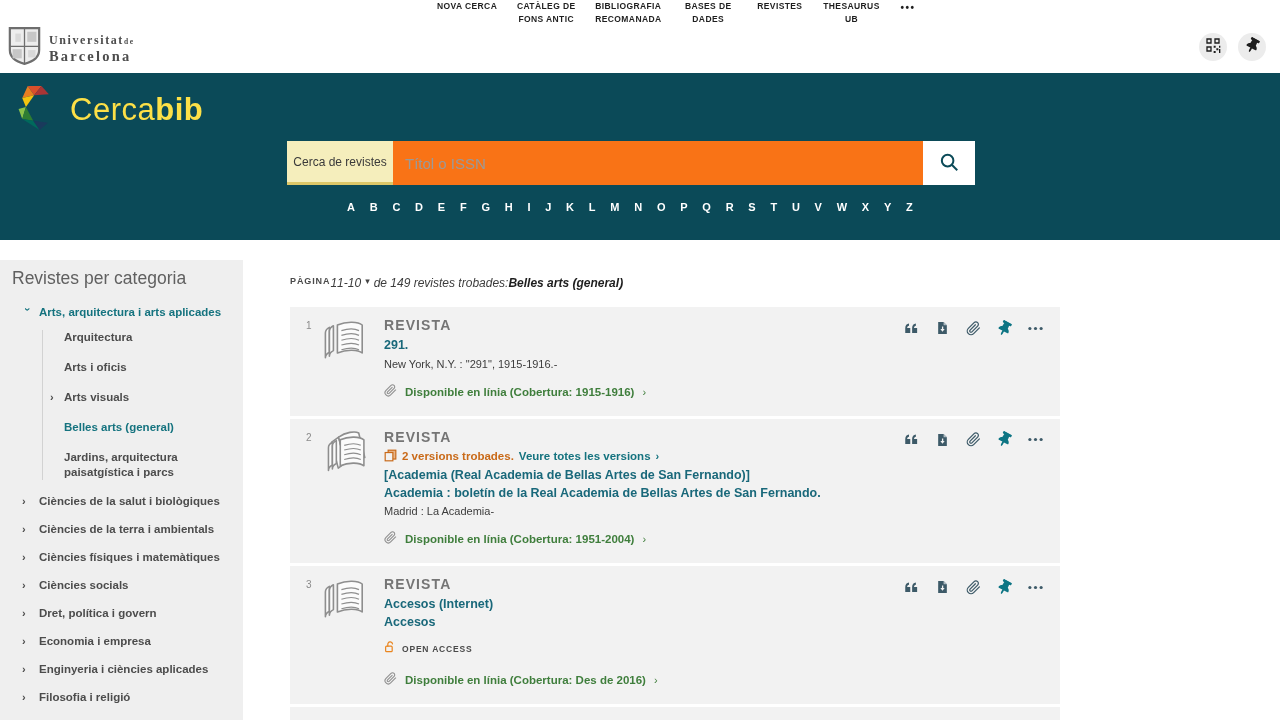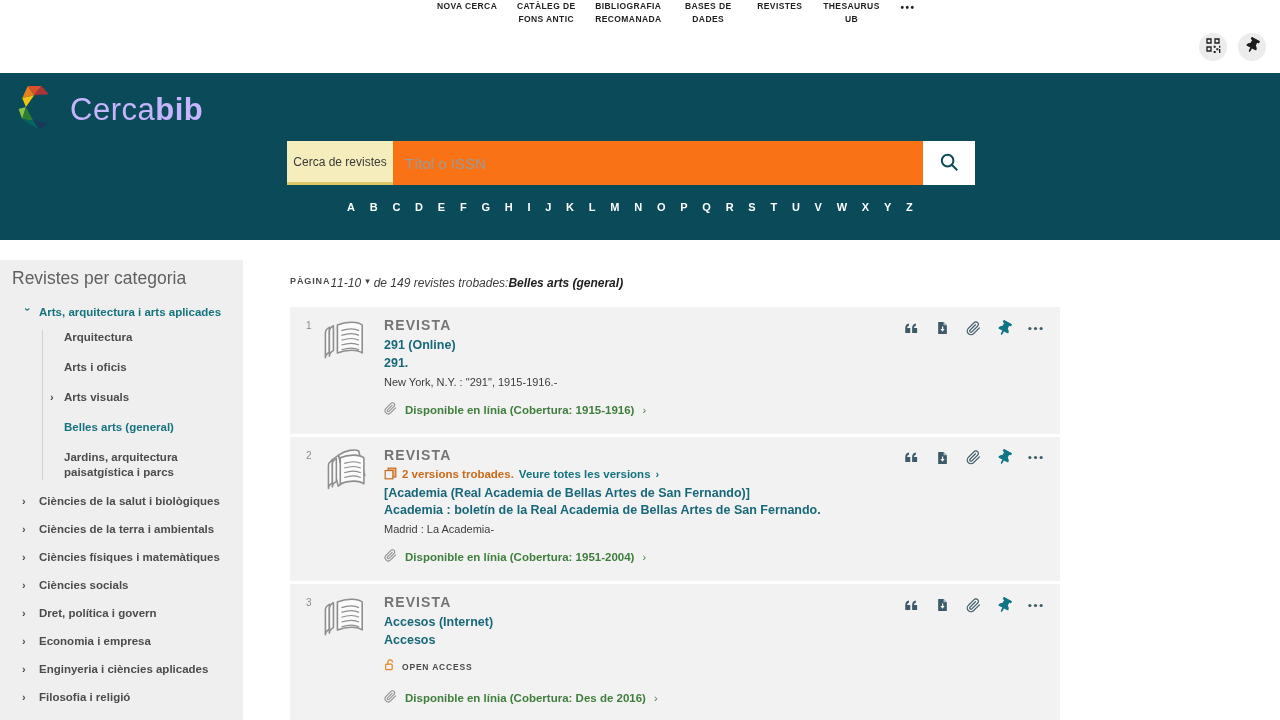--- a/index.html
+++ b/index.html
@@ -18,21 +18,21 @@
   .navitem{font-size:8.5px;font-weight:700;color:#1f1f1f;letter-spacing:.4px;text-align:center;
     max-width:64px;line-height:1.55;cursor:pointer;white-space:normal}
   .navitem.more{font-size:10px;letter-spacing:1.5px}
   .topacts{position:absolute;right:14px;top:33px;display:flex;gap:11px}
   .cbtn{width:28px;height:28px;border-radius:50%;background:#ececec;display:flex;
     align-items:center;justify-content:center;cursor:pointer}
 
   
   .hero{position:absolute;top:73px;left:0;width:100%;height:167px;background:#0b4a58}
   .brand{position:absolute;left:14px;top:11px;display:flex;align-items:center;gap:12px;cursor:pointer}
-  .brandtext{font-size:31px;color:#c4b5fd;font-weight:300;letter-spacing:.5px}
+  .brandtext{font-size:31px;color:#fde047;font-weight:300;letter-spacing:.5px}
   .brandtext b{font-weight:700}
   .searchbar{position:absolute;left:287px;top:68px;width:688px;height:44px;display:flex;background:#fff}
   .stab{width:106px;background:#f5eebc;border-bottom:3px solid #ddc768;display:flex;align-items:center;
     justify-content:center;font-size:12px;color:#3a3a3a;cursor:pointer}
   .sinput{flex:1;border:0;outline:0;padding:0 12px;font-size:15px;color:#444;font-family:inherit;background:#f97316}
   .sinput::placeholder{color:#9a9a9a}
   .sbtn{width:52px;display:flex;align-items:center;justify-content:center;cursor:pointer;background:#fff;border:0}
   .alpharow{position:absolute;left:347px;top:128px;width:566px;display:flex;justify-content:space-between}
   .alpharow a{font-size:11px;font-weight:700;color:#fff;text-decoration:none;cursor:pointer}
 
@@ -79,20 +79,36 @@
   .avail .chv{color:#3f7e3c;font-size:11px}
   .acts{position:absolute;top:13px;right:17px;display:flex;gap:17px;align-items:center}
   .act{cursor:pointer;display:flex;align-items:center}
 </style>
 </head>
 <body>
 
 <div class="stage">
 
   <div class="top">
+    <div class="ublogo">
+      <span>
+        <svg viewBox="0 0 36 42" width="33" height="39">
+          <path d="M2 2h32v24c0 9-8 13-16 15C10 39 2 35 2 26Z" fill="#ededed" stroke="#6e6e6e" stroke-width="2.4"></path>
+          <path d="M18 2v39M2 22h32" stroke="#6e6e6e" stroke-width="1.4" fill="none"></path>
+          <path d="M21 6h10v11H21z" fill="#c7c7c7"></path>
+          <path d="M5 25h10v10H5z" fill="#c7c7c7"></path>
+          <path d="M8 8h6v9H8z" fill="#d8d8d8"></path>
+          <path d="M22 26h8v8h-8z" fill="#d8d8d8"></path>
+        </svg>
+      </span>
+      <span class="ubtext">
+        <span class="l1"><span>Universitat</span><span class="sm">de</span></span><br>
+        <span class="l2">Barcelona</span>
+      </span>
+    </div>
     <div class="topnav">
         <div class="navitem">NOVA CERCA</div>
         <div class="navitem">CATÀLEG DE FONS ANTIC</div>
         <div class="navitem">BIBLIOGRAFIA RECOMANADA</div>
         <div class="navitem">BASES DE DADES</div>
         <div class="navitem">REVISTES</div>
         <div class="navitem">THESAURUS UB</div>
         <div class="navitem more">•••</div>
       </div>
     <div class="topacts">
@@ -281,21 +297,20 @@
             <span class="act">
               <svg viewBox="0 0 16 4" width="15" height="5">
                 <circle cx="2" cy="2" r="1.7" fill="#3d5a68"></circle>
                 <circle cx="8" cy="2" r="1.7" fill="#3d5a68"></circle>
                 <circle cx="14" cy="2" r="1.7" fill="#3d5a68"></circle>
               </svg>
             </span>
           </div>
           <div class="cbody">
             <div class="rtype">REVISTA</div>
-            <a class="rtitle">291 (Online)</a>
             <a class="rtitle">291.</a>
             <div class="rpub">New York, N.Y. : "291", 1915-1916.-</div>
             <div class="avail">
               <span><svg viewBox="0 0 24 24" width="13" height="13" fill="none" stroke="#8f8f8f" stroke-width="2" stroke-linecap="round" stroke-linejoin="round">
                   <path d="M21.44 11.05l-9.19 9.19a6 6 0 0 1-8.49-8.49l9.19-9.19a4 4 0 1 1 5.66 5.66l-9.2 9.19a2 2 0 0 1-2.83-2.83l8.49-8.48"></path>
                 </svg></span>
               <span class="txt">Disponible en línia (Cobertura: 1915-1916)</span>
               <span class="chv">›</span>
             </div>
           </div>

